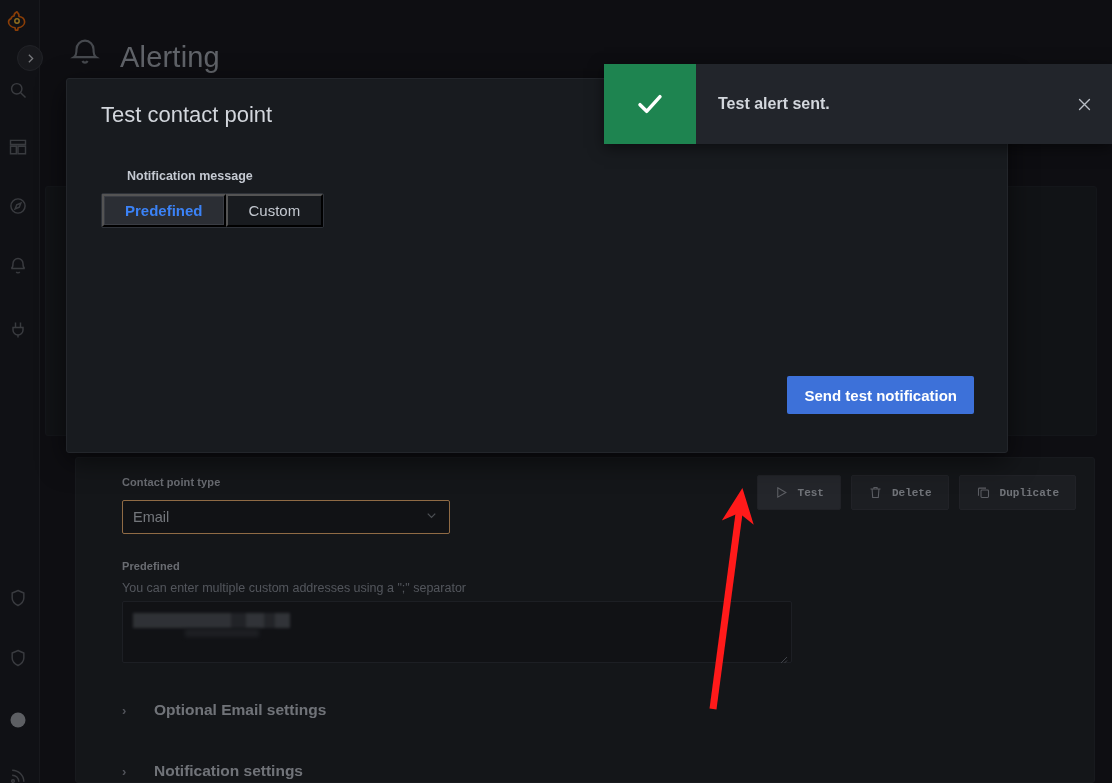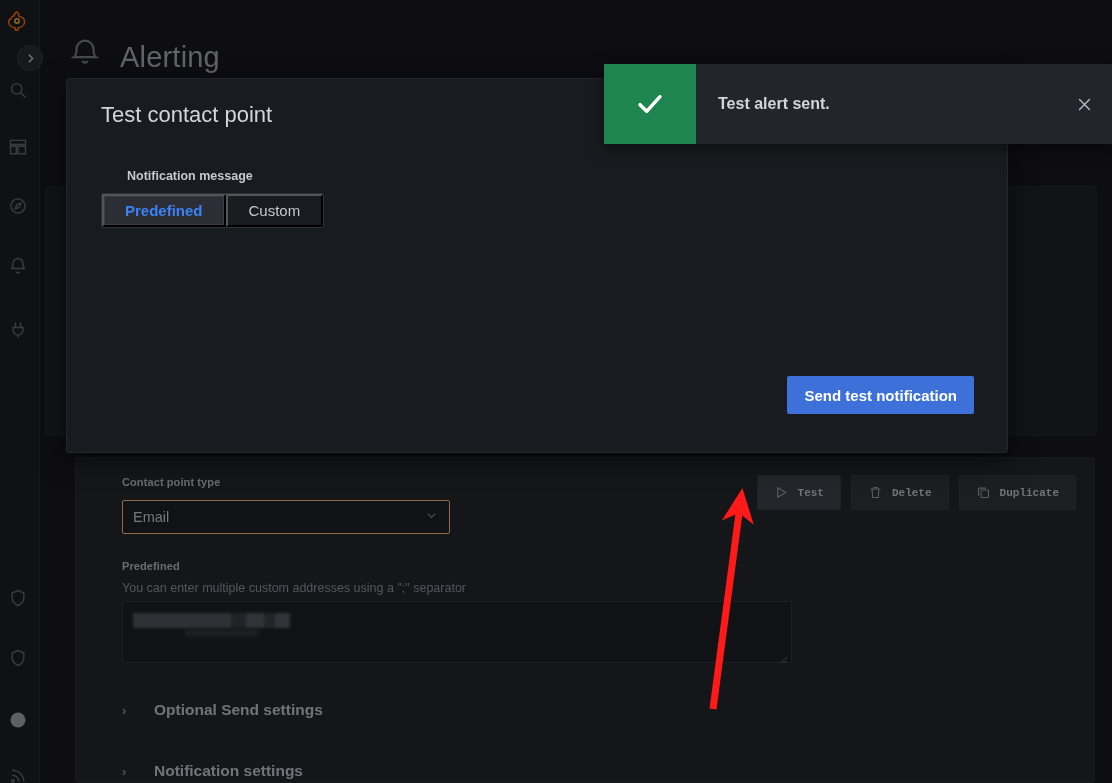--- a/index.html
+++ b/index.html
@@ -369,21 +369,21 @@
         <div class="redact2"></div>
         <span class="resize-handle">
           <svg viewBox="0 0 10 10" width="10" height="10" stroke="currentColor" stroke-width="1">
             <path d="M9 3 3 9M9 6.5 6.5 9"></path>
           </svg>
         </span>
       </div>
 
       <div class="collapse-row" style="top:243px">
         <span class="arrow">›</span>
-        <span>Optional Send settings</span>
+        <span>Optional Email settings</span>
       </div>
       <div class="collapse-row" style="top:304px">
         <span class="arrow">›</span>
         <span>Notification settings</span>
       </div>
 
     </div>
   </div>
 
   <div class="backdrop"></div>

